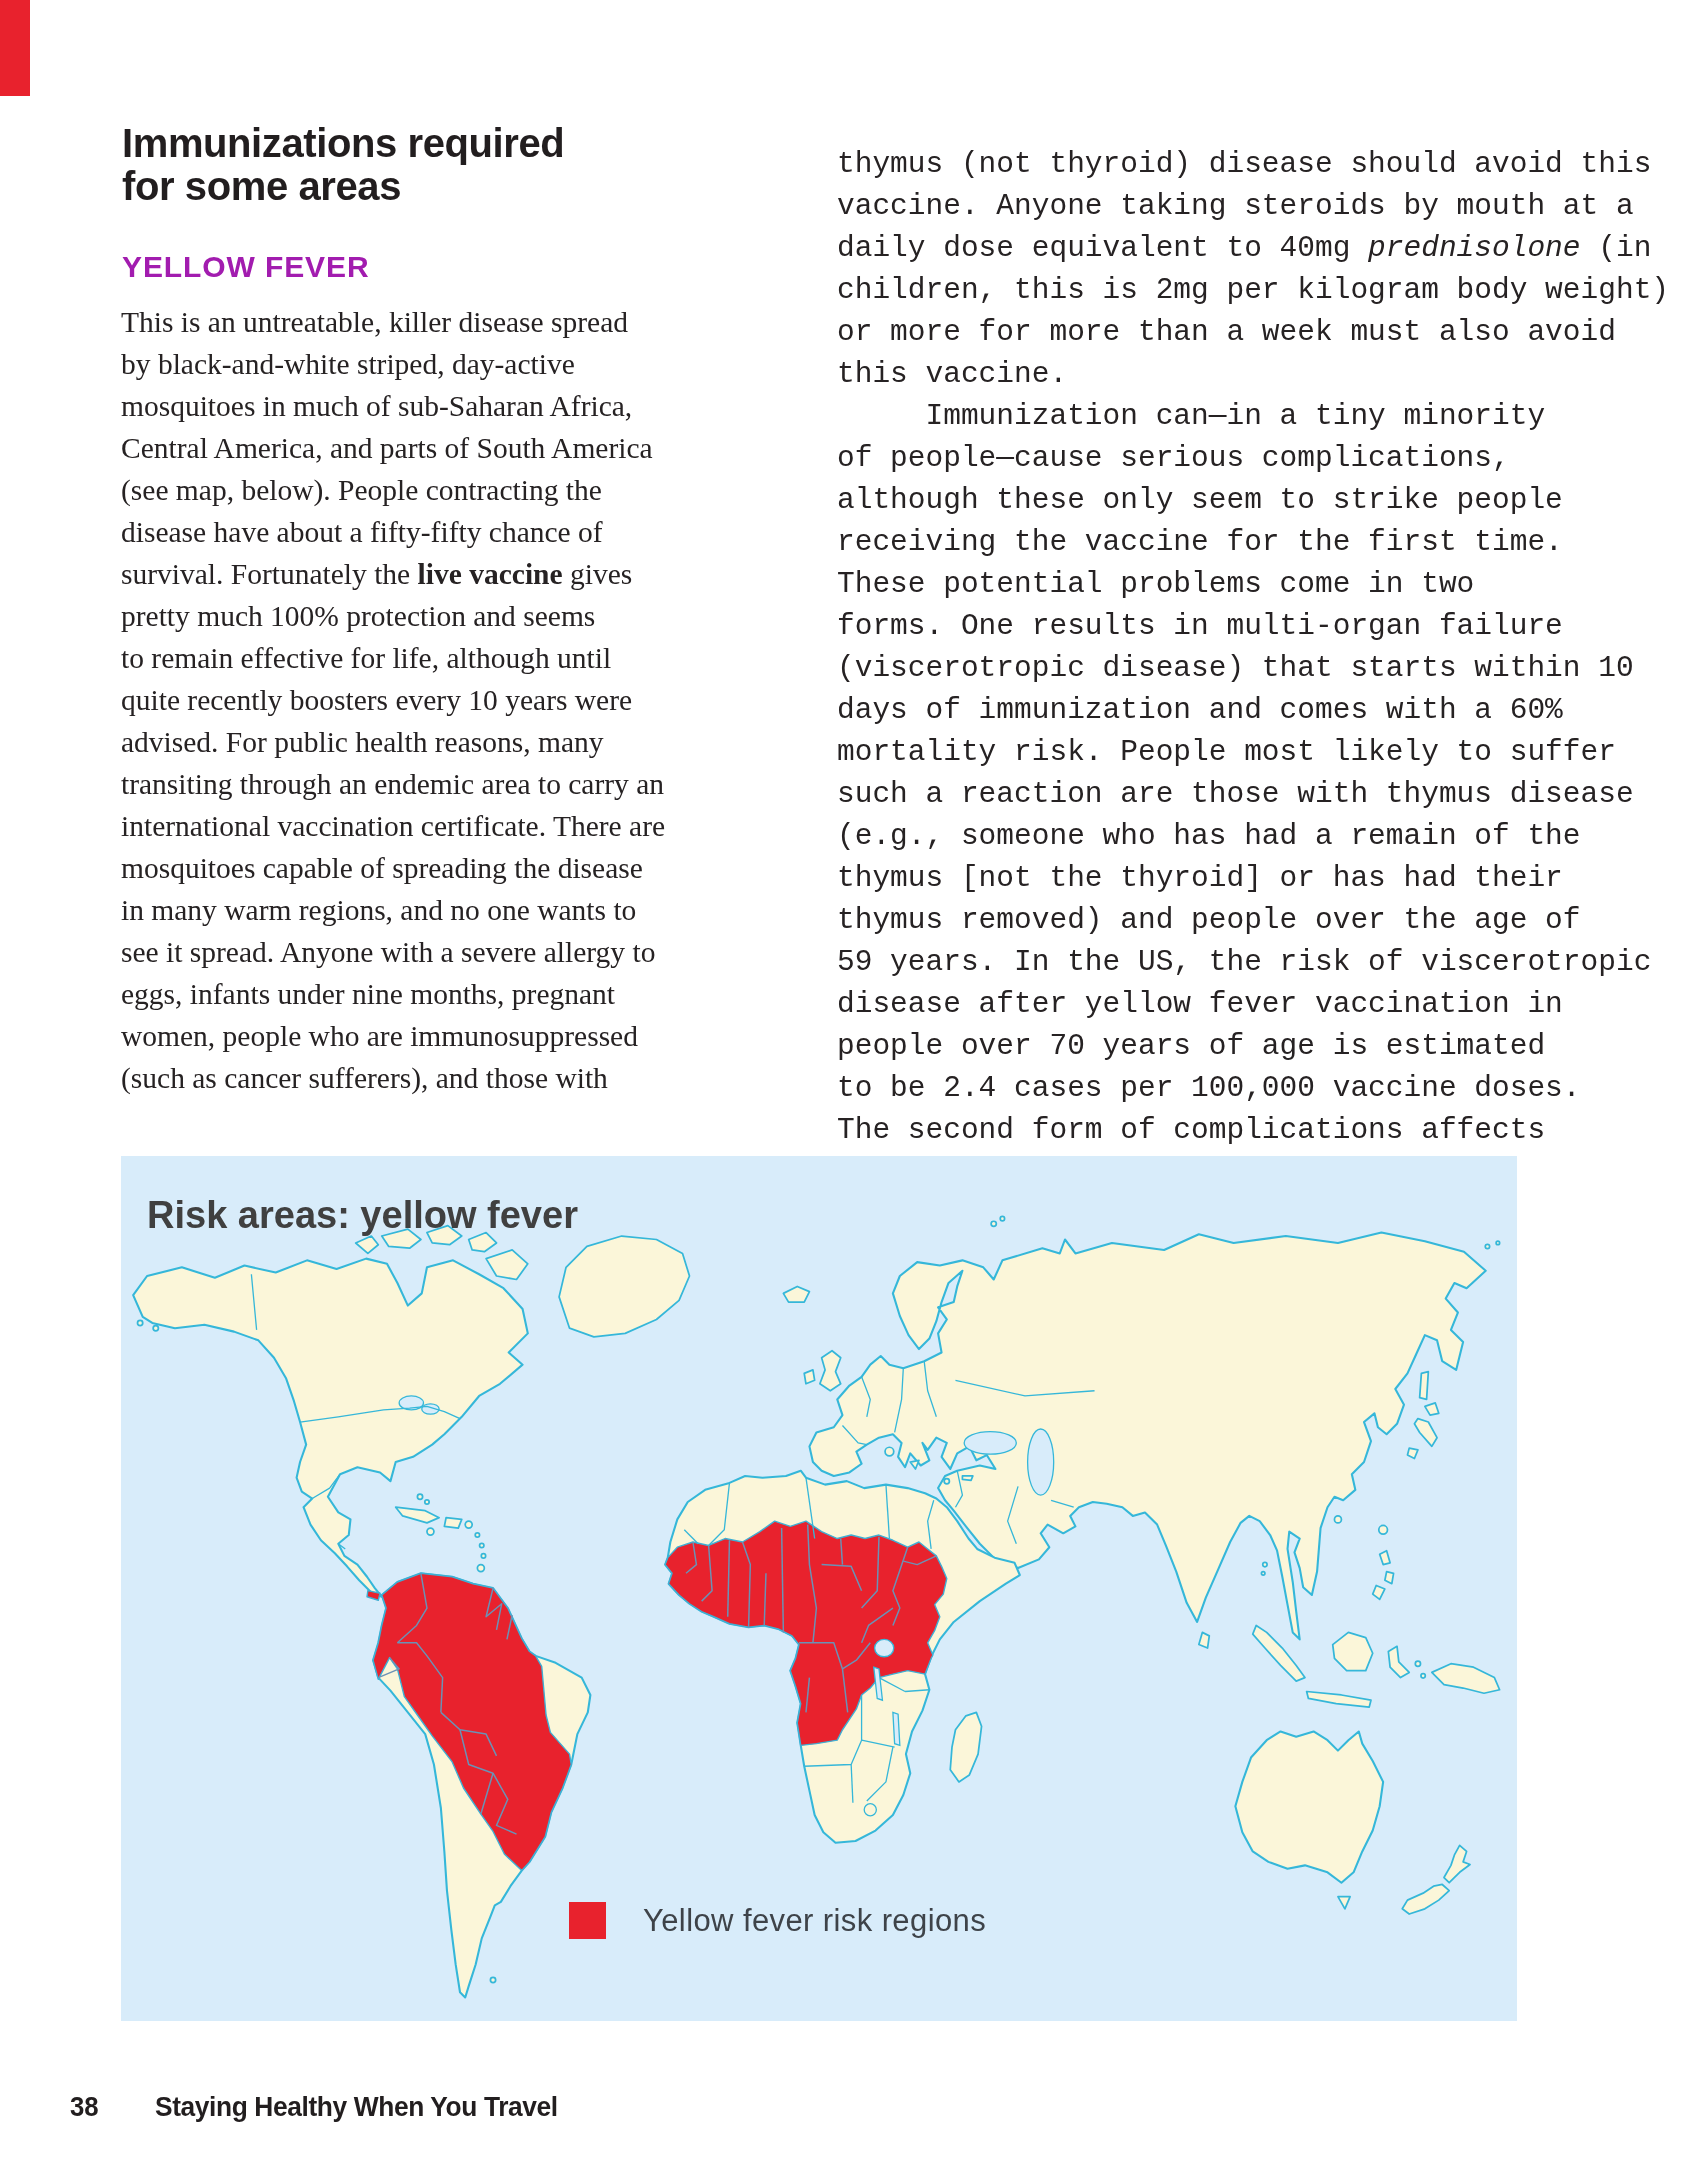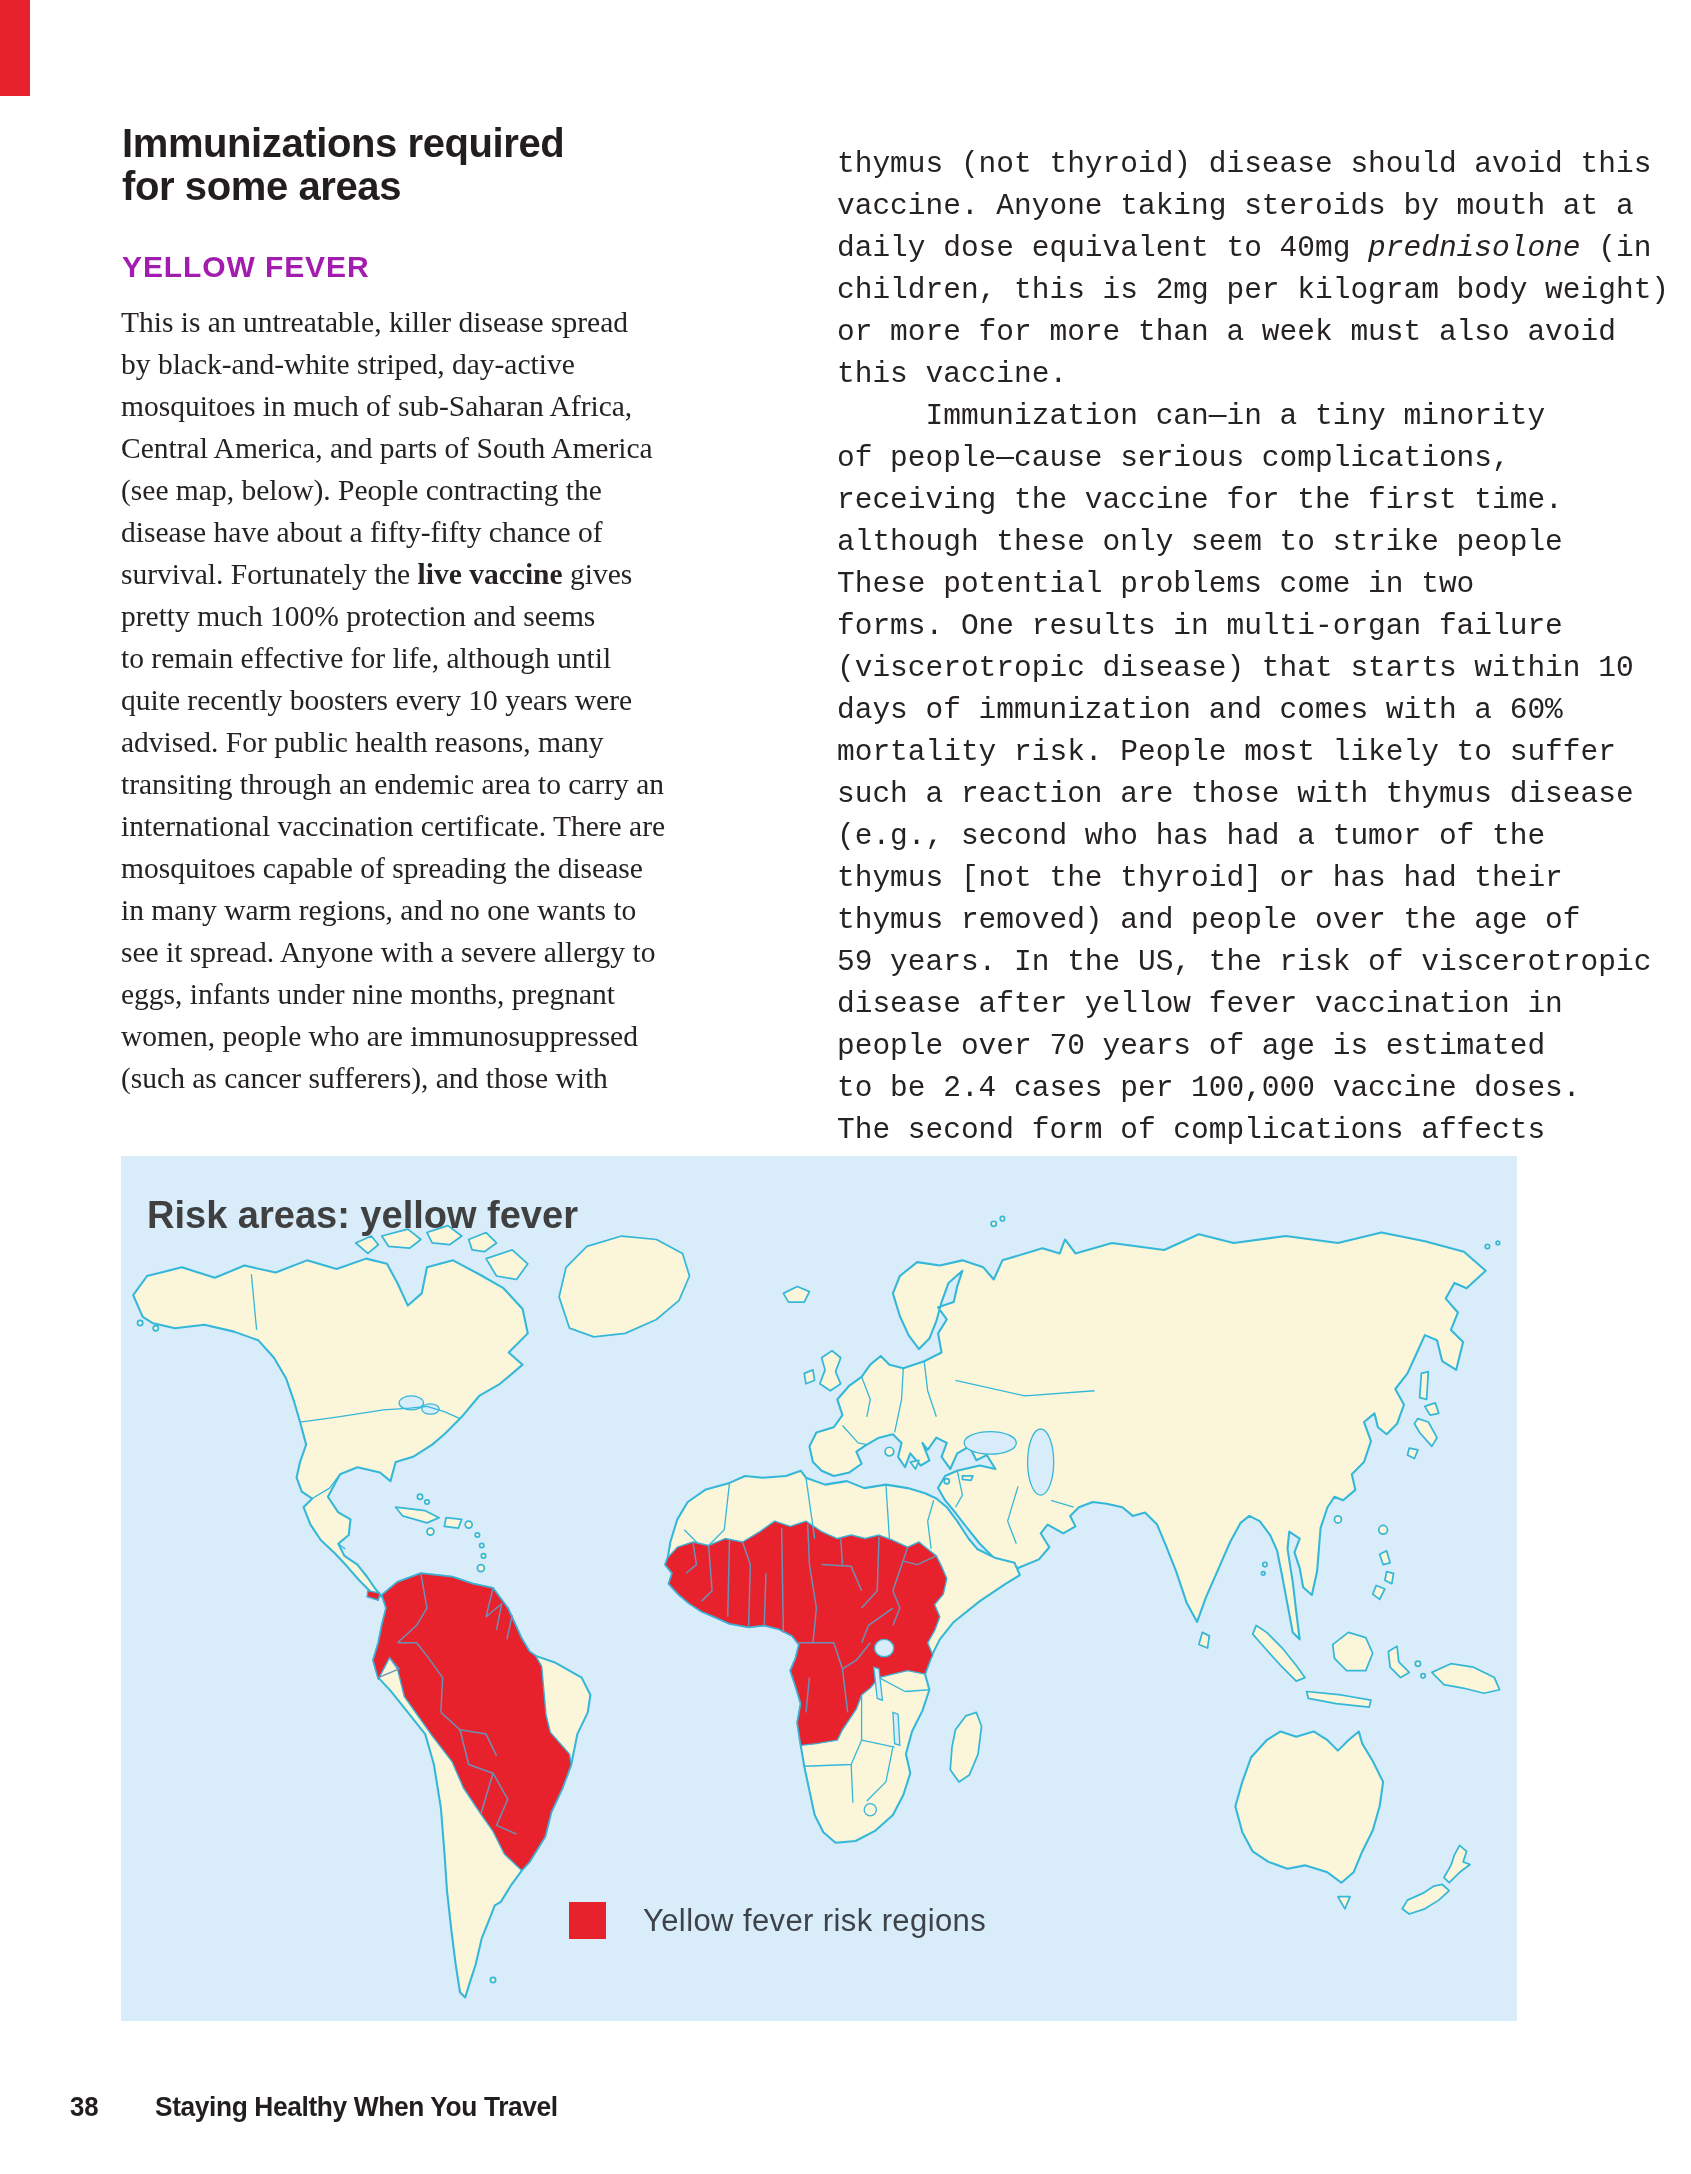--- a/index.html
+++ b/index.html
@@ -70,29 +70,29 @@
     </div>
   <div class="col" id="col-right">
       <div class="tl">thymus (not thyroid) disease should avoid this</div>
       <div class="tl">vaccine. Anyone taking steroids by mouth at a</div>
       <div class="tl">daily dose equivalent to 40mg <i>prednisolone</i> (in</div>
       <div class="tl">children, this is 2mg per kilogram body weight)</div>
       <div class="tl">or more for more than a week must also avoid</div>
       <div class="tl">this vaccine.</div>
       <div class="tl">     Immunization can—in a tiny minority</div>
       <div class="tl">of people—cause serious complications,</div>
+      <div class="tl">although these only seem to strike people</div>
       <div class="tl">receiving the vaccine for the first time.</div>
-      <div class="tl">although these only seem to strike people</div>
       <div class="tl">These potential problems come in two</div>
       <div class="tl">forms. One results in multi-organ failure</div>
       <div class="tl">(viscerotropic disease) that starts within 10</div>
       <div class="tl">days of immunization and comes with a 60%</div>
       <div class="tl">mortality risk. People most likely to suffer</div>
       <div class="tl">such a reaction are those with thymus disease</div>
-      <div class="tl">(e.g., second who has had a tumor of the</div>
+      <div class="tl">(e.g., someone who has had a remain of the</div>
       <div class="tl">thymus [not the thyroid] or has had their</div>
       <div class="tl">thymus removed) and people over the age of</div>
       <div class="tl">59 years. In the US, the risk of viscerotropic</div>
       <div class="tl">disease after yellow fever vaccination in</div>
       <div class="tl">people over 70 years of age is estimated</div>
       <div class="tl">to be 2.4 cases per 100,000 vaccine doses.</div>
       <div class="tl">The second form of complications affects</div>
     </div>
 
   <div class="map-panel">

